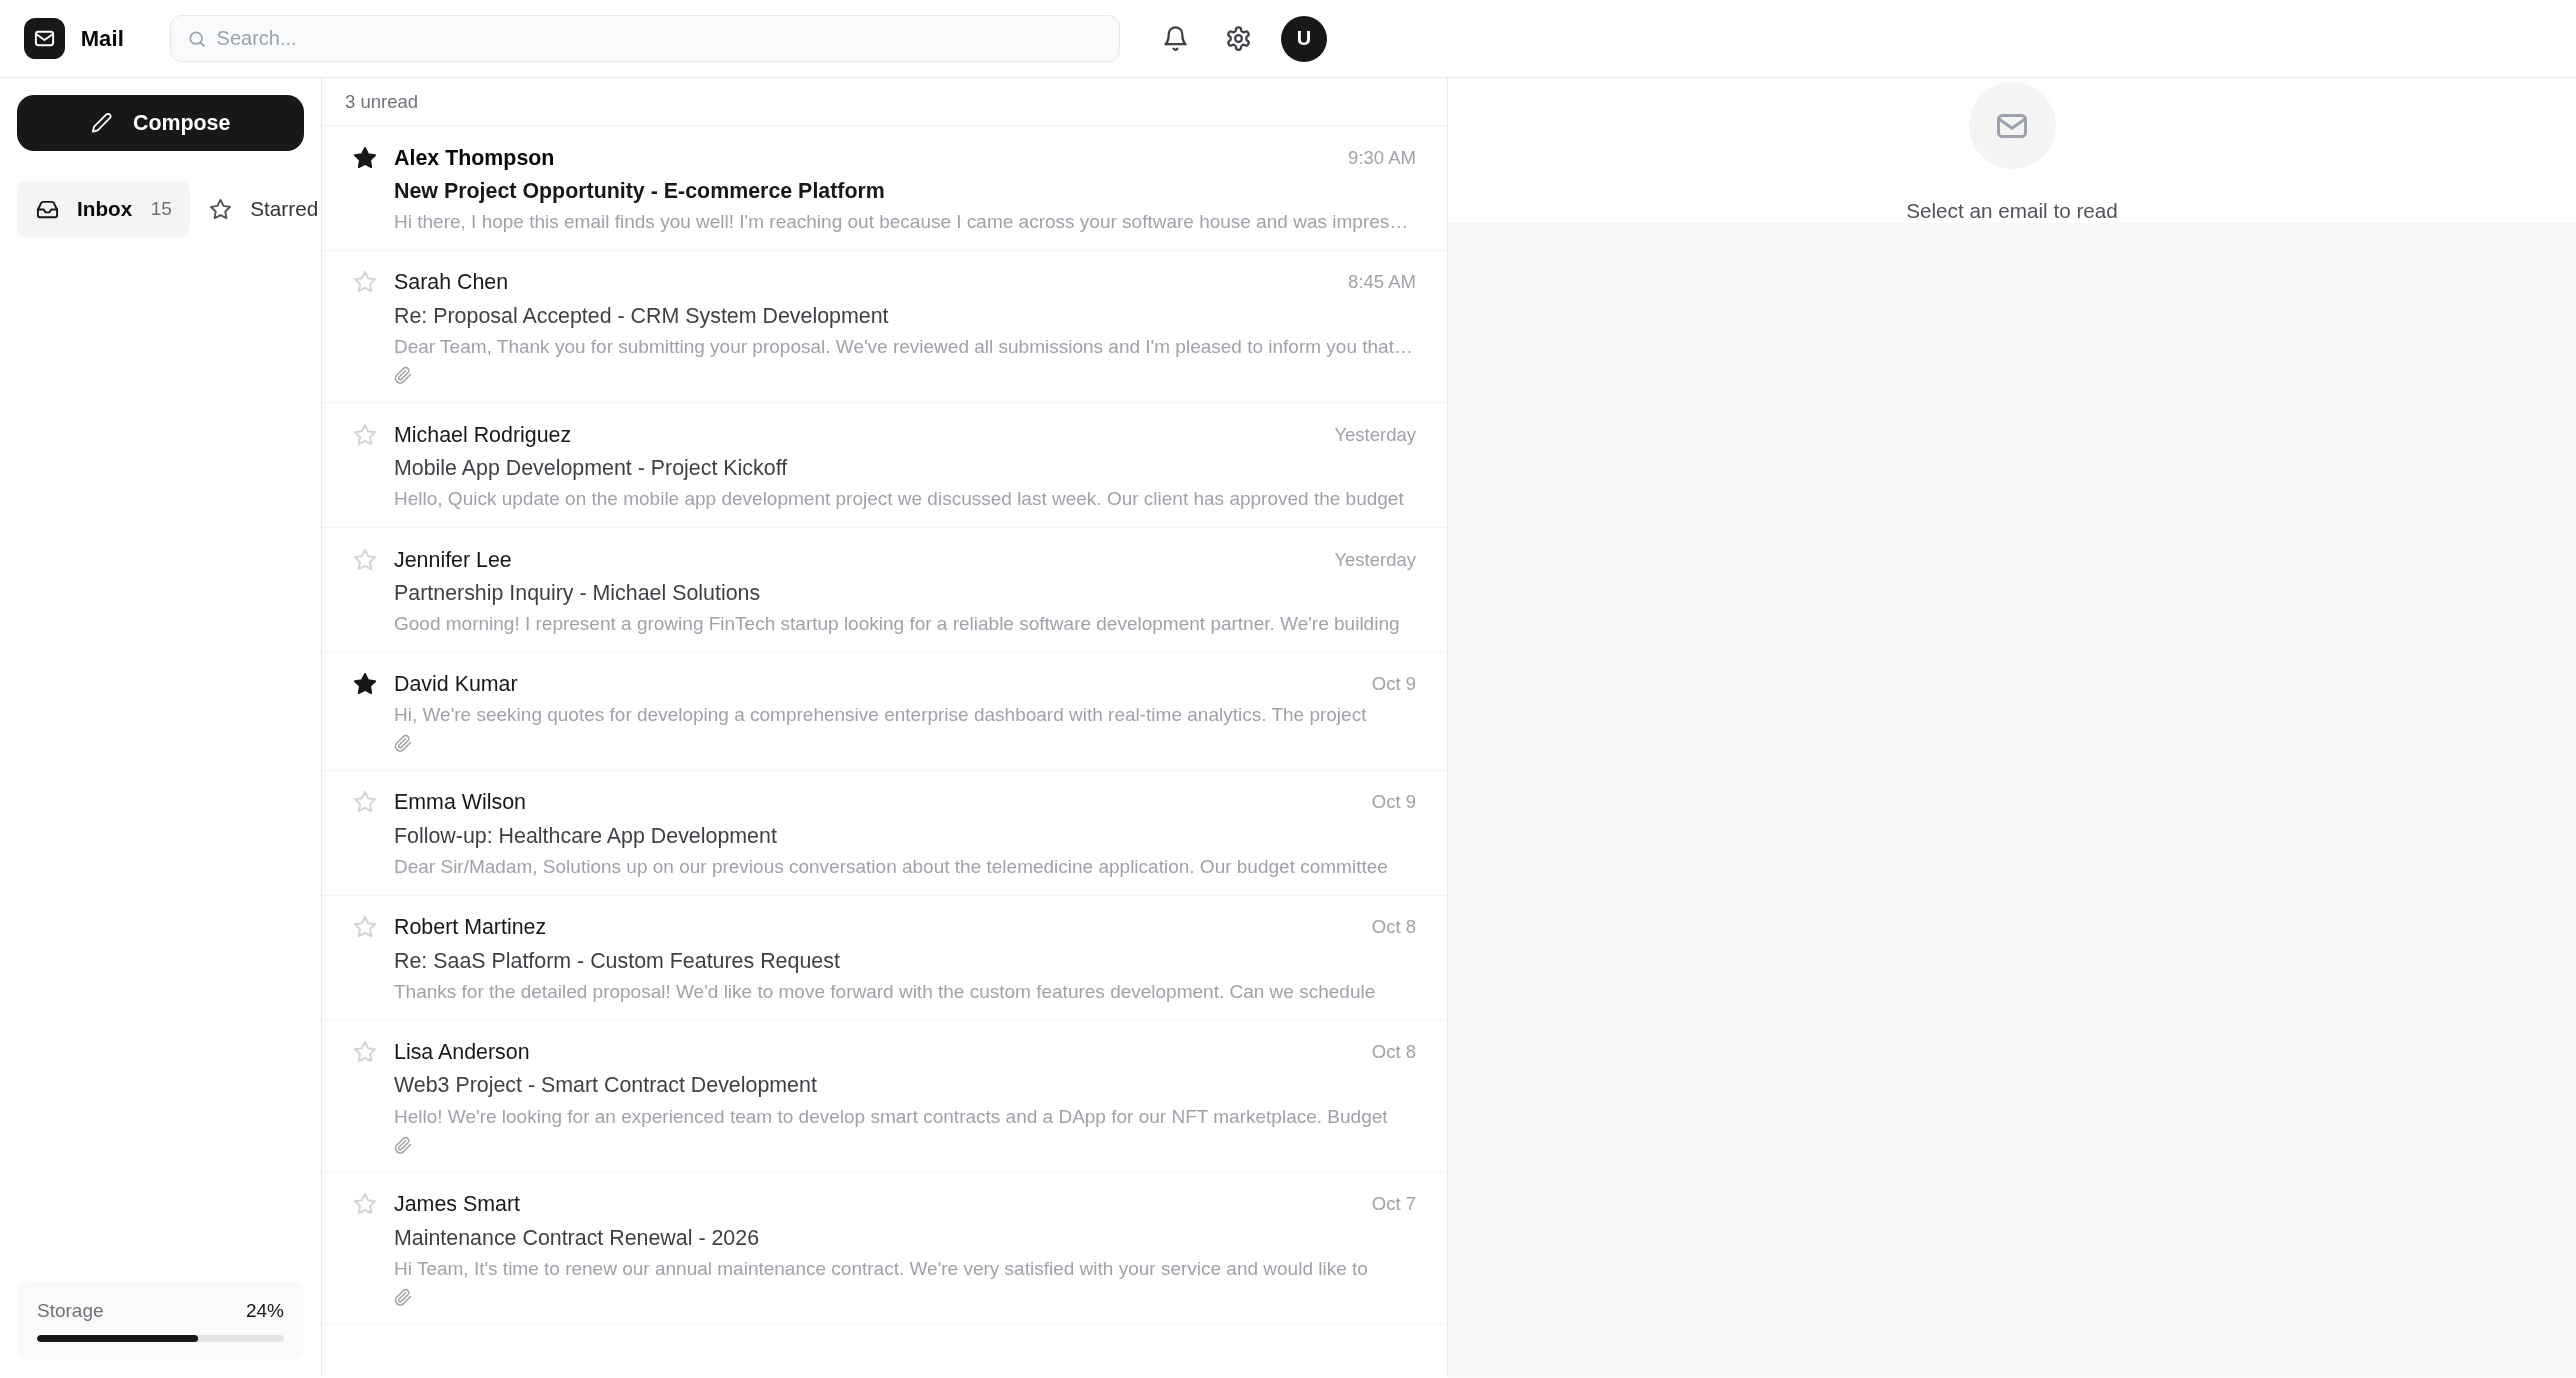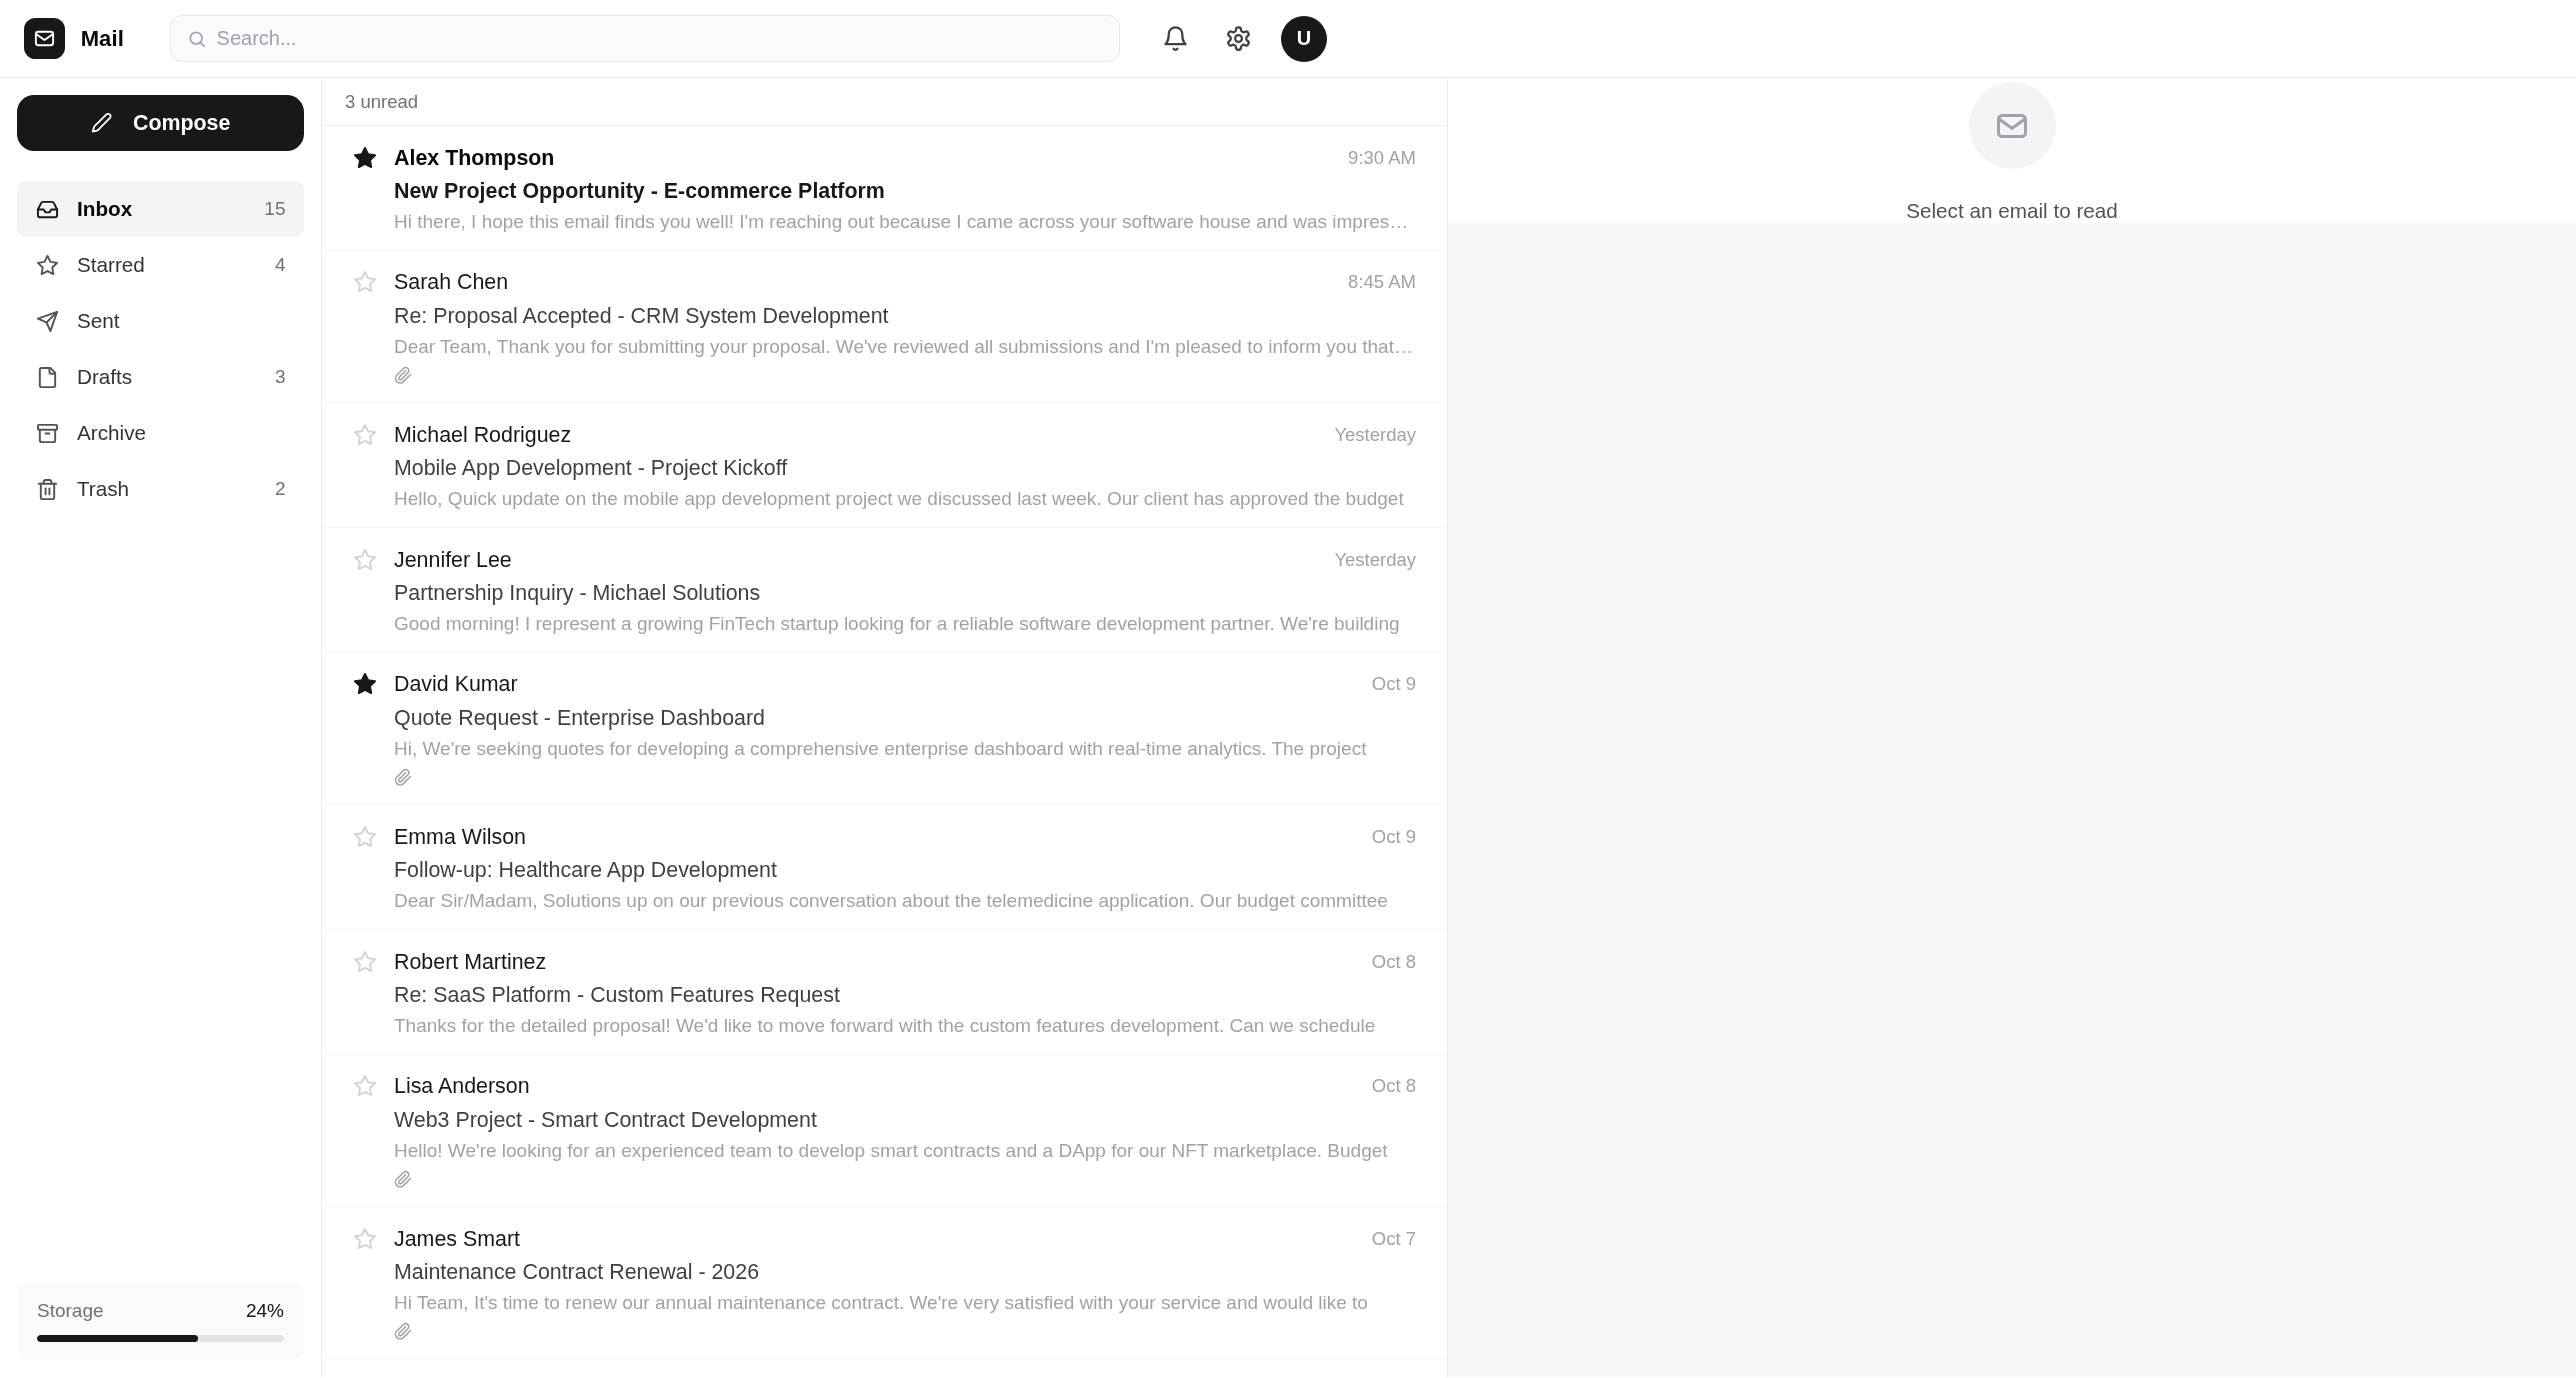--- a/index.html
+++ b/index.html
@@ -85,21 +85,21 @@
     background: #18181b;
     color: #ffffff;
     border: none; border-radius: 17px;
     font-family: inherit;
     font-size: 21.4px; font-weight: 600;
     display: flex; align-items: center; justify-content: center;
     gap: 21px;
     cursor: pointer;
     margin-bottom: 30px;
   }
-  .nav { display: flex; flex-direction: column; }
+  .nav { display: flex; flex-direction: row; }
   .nav-item {
     height: 56px;
     display: flex; align-items: center;
     gap: 18.5px;
     padding: 0 18.5px;
     border-radius: 8.6px;
     cursor: pointer;
     color: #52525b;
   }
   .nav-item .nav-label {
@@ -445,21 +445,20 @@
   <article class="email-row starred has-attachment">
     <div class="row-top">
       <button class="star-btn">
         <svg width="24" height="24" viewBox="0 0 34 34">
                 <use href="#i-star"></use>
               </svg>
       </button>
       <span class="sender">David Kumar</span>
       <span class="time">Oct 9</span>
     </div>
-    <div class="subject">Quote Request - Enterprise Dashboard</div>
     <div class="snippet">Hi, We're seeking quotes for developing a comprehensive enterprise dashboard with real-time analytics. The project</div>
     <div class="clip-line">
       <svg width="18.5" height="18.5" viewBox="0 0 26 26">
               <use href="#i-paperclip"></use>
             </svg>
     </div>
   </article>
 
   <article class="email-row">
     <div class="row-top">

